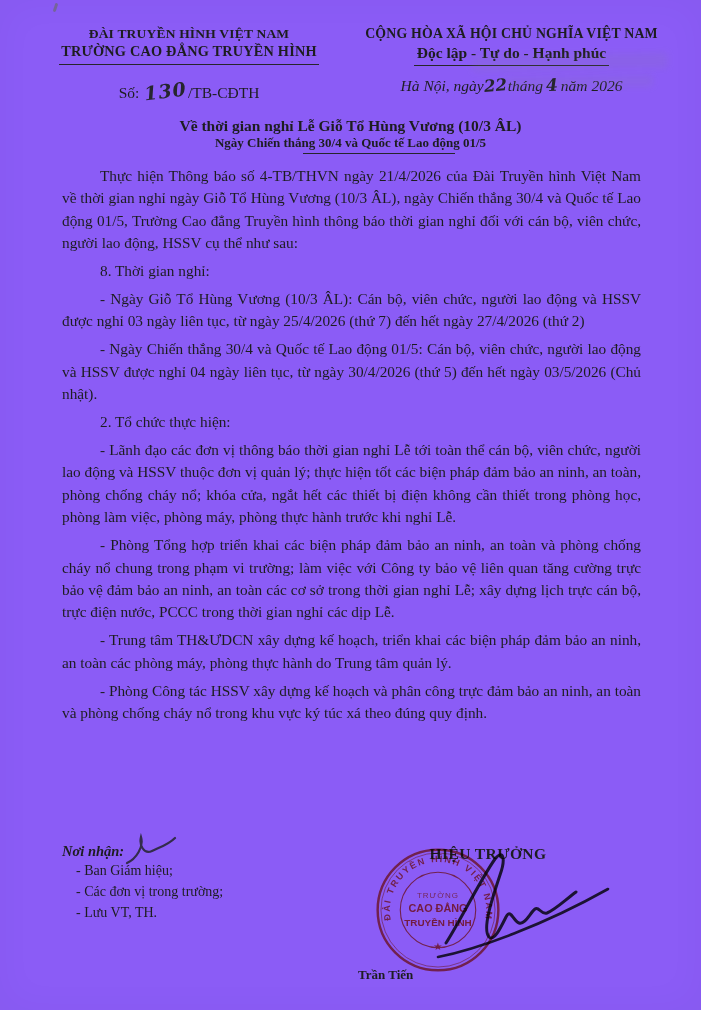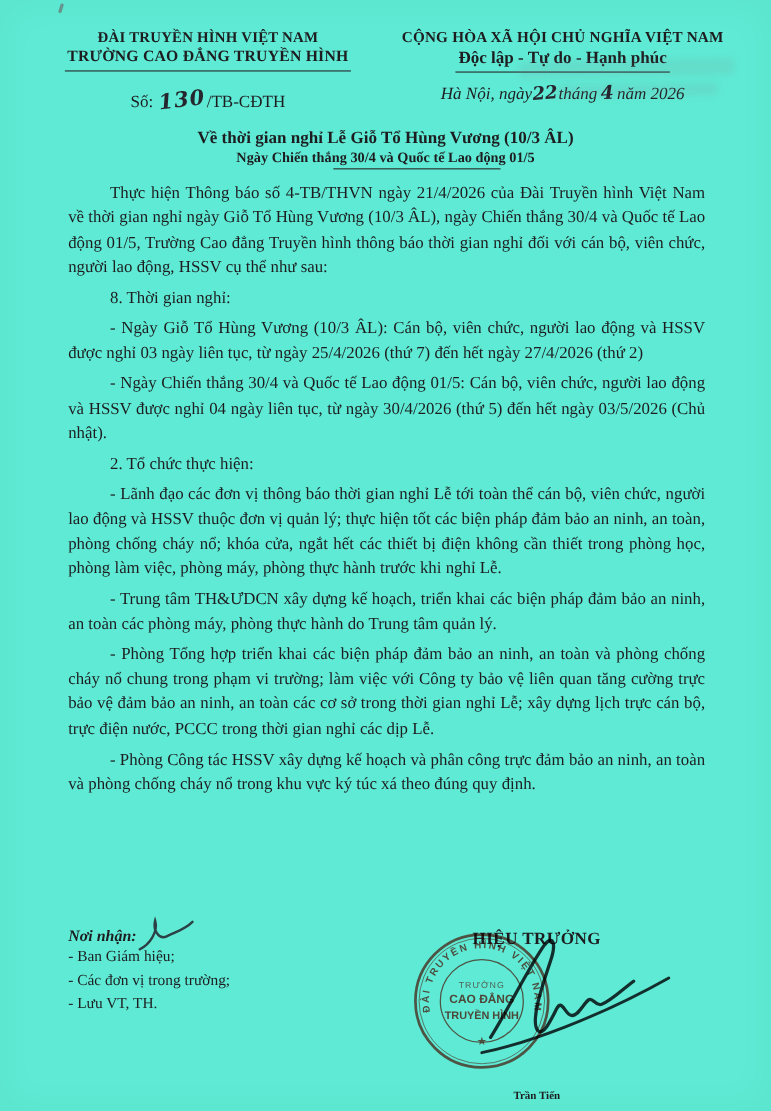--- a/index.html
+++ b/index.html
@@ -1,18 +1,18 @@
 <!DOCTYPE html>
 <html><head>
 <meta charset="utf-8">
 <style>
   html,body{margin:0;padding:0;background:#e9e9e7;}
   .page{
     position:relative;width:701px;height:1010px;margin:0 auto;
-    background:#5eead4;
+    background:#8b5cf6;
     color:#1d1d20;
     font-family:"Liberation Serif","DejaVu Serif",serif;
     overflow:hidden;
     box-shadow:inset 0 0 40px rgba(0,0,0,0.03);
   }
   
   .header{display:flex;padding:26px 18px 0 38px;}
   .hdr-left{width:302px;text-align:center;}
   .hdr-right{flex:1;text-align:center;}
   .org-parent{font-size:13.5px;font-weight:bold;letter-spacing:.2px;}
@@ -35,26 +35,26 @@
   .t3{font-size:13px;font-weight:bold;margin-top:0;}
   .t3-underline{width:152px;border-bottom:1.5px solid #26262a;height:0;
     margin:2px auto 0;transform:translateX(28px);}
   
   .body{margin:11px 60px 15px 62px;font-size:15.3px;line-height:22.4px;text-align:justify;}
   .body p{margin:0 0 5.5px 0;text-indent:38px;}
   
   .footer{position:absolute;left:62px;right:0;top:843px;height:167px;}
   .recipients{width:270px;}
   .rec-label{font-size:14.5px;font-weight:bold;font-style:italic;}
-  .rec-item{font-size:14px;line-height:21px;}
+  .rec-item{font-size:14px;line-height:21px;margin-left:14px;}
   .paraph{position:absolute;left:62px;top:-10px;}
   .sigblock{position:absolute;left:296px;top:2px;width:260px;text-align:center;}
   .role{font-size:15.5px;font-weight:bold;letter-spacing:.4px;}
-  .signer{position:absolute;left:296px;top:124px;width:260px;text-align:center;
-    font-size:10px;font-weight:bold;margin-top:24px;}
+  .signer{position:absolute;left:296px;top:124px;width:260px;text-align:left;
+    font-size:13px;font-weight:bold;}
   .stamp{position:absolute;left:310px;top:1px;width:132px;height:132px;
     mix-blend-mode:multiply;opacity:.93;}
   .scribble{position:absolute;left:370px;top:6px;width:196px;height:118px;
     mix-blend-mode:multiply;}
   
   .ghost{position:absolute;background:rgba(130,132,140,.12);filter:blur(3px);border-radius:4px;}
   .ghost1{left:472px;top:54px;width:196px;height:16px;transform:rotate(-1deg);}
   .ghost2{left:505px;top:76px;width:148px;height:12px;transform:rotate(-1deg);}
   .speck{position:absolute;left:54px;top:3px;width:3px;height:9px;background:#6a6a6a;
     opacity:.65;transform:rotate(18deg);border-radius:2px;}
@@ -91,22 +91,22 @@
     <div class="t3-underline"></div>
   </div>
 
   <div class="body">
     <p>Thực hiện Thông báo số 4-TB/THVN ngày 21/4/2026 của Đài Truyền hình Việt Nam về thời gian nghỉ ngày Giỗ Tổ Hùng Vương (10/3 ÂL), ngày Chiến thắng 30/4 và Quốc tế Lao động 01/5, Trường Cao đẳng Truyền hình thông báo thời gian nghỉ đối với cán bộ, viên chức, người lao động, HSSV cụ thể như sau:</p>
     <p>8. Thời gian nghỉ:</p>
     <p>- Ngày Giỗ Tổ Hùng Vương (10/3 ÂL): Cán bộ, viên chức, người lao động và HSSV được nghỉ 03 ngày liên tục, từ ngày 25/4/2026 (thứ 7) đến hết ngày 27/4/2026 (thứ 2)</p>
     <p>- Ngày Chiến thắng 30/4 và Quốc tế Lao động 01/5: Cán bộ, viên chức, người lao động và HSSV được nghỉ 04 ngày liên tục, từ ngày 30/4/2026 (thứ 5) đến hết ngày 03/5/2026 (Chủ nhật).</p>
     <p>2. Tổ chức thực hiện:</p>
     <p>- Lãnh đạo các đơn vị thông báo thời gian nghỉ Lễ tới toàn thể cán bộ, viên chức, người lao động và HSSV thuộc đơn vị quản lý; thực hiện tốt các biện pháp đảm bảo an ninh, an toàn, phòng chống cháy nổ; khóa cửa, ngắt hết các thiết bị điện không cần thiết trong phòng học, phòng làm việc, phòng máy, phòng thực hành trước khi nghỉ Lễ.</p>
+    <p>- Phòng Tổng hợp triển khai các biện pháp đảm bảo an ninh, an toàn và phòng chống cháy nổ chung trong phạm vi trường; làm việc với Công ty bảo vệ liên quan tăng cường trực bảo vệ đảm bảo an ninh, an toàn các cơ sở trong thời gian nghỉ Lễ; xây dựng lịch trực cán bộ, trực điện nước, PCCC trong thời gian nghỉ các dịp Lễ.</p>
     <p>- Trung tâm TH&amp;ƯDCN xây dựng kế hoạch, triển khai các biện pháp đảm bảo an ninh, an toàn các phòng máy, phòng thực hành do Trung tâm quản lý.</p>
-    <p>- Phòng Tổng hợp triển khai các biện pháp đảm bảo an ninh, an toàn và phòng chống cháy nổ chung trong phạm vi trường; làm việc với Công ty bảo vệ liên quan tăng cường trực bảo vệ đảm bảo an ninh, an toàn các cơ sở trong thời gian nghỉ Lễ; xây dựng lịch trực cán bộ, trực điện nước, PCCC trong thời gian nghỉ các dịp Lễ.</p>
     <p>- Phòng Công tác HSSV xây dựng kế hoạch và phân công trực đảm bảo an ninh, an toàn và phòng chống cháy nổ trong khu vực ký túc xá theo đúng quy định.</p>
   </div>
 
   <div class="footer">
 
     <div class="recipients">
       <div class="rec-label">Nơi nhận:</div>
       <div class="rec-item">- Ban Giám hiệu;</div>
       <div class="rec-item">- Các đơn vị trong trường;</div>
       <div class="rec-item">- Lưu VT, TH.</div>

